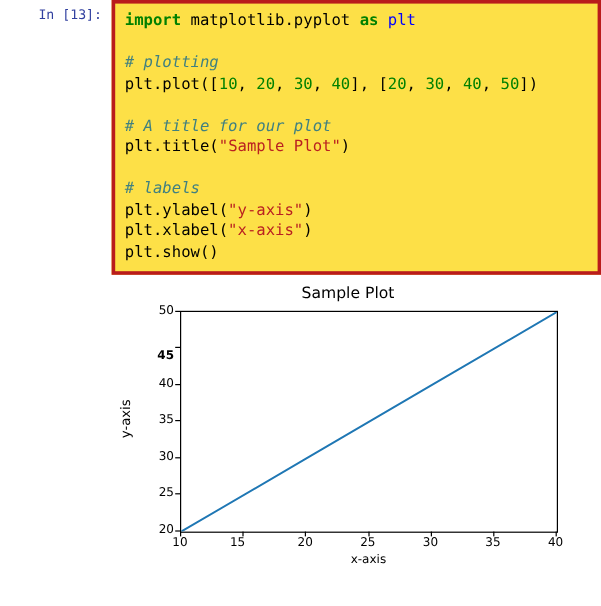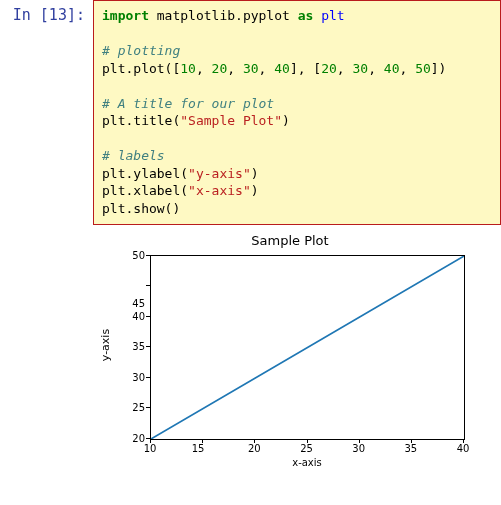--- a/index.html
+++ b/index.html
@@ -13,27 +13,27 @@
   .cell {
     display: flex;
     align-items: flex-start;
   }
   .prompt {
     width: 85px;
     text-align: right;
     padding: 6px 8px 0 0;
     color: #303F9F;
     font-family: monospace;
-    font-size: 15px;
+    font-size: 11px;
     flex-shrink: 0;
   }
   .code-area {
     flex: 1;
-    background: #fef9c3;
-    border: 1px solid #b91c1c;
+    background: #fde047;
+    border: 3px solid #b91c1c;
     padding: 6px 8px;
     white-space: pre;
     font-family: "DejaVu Sans Mono", Menlo, Consolas, monospace;
     font-size: 13px;
     line-height: 1.35;
     overflow: hidden;
   }
   .kw-green { color: #008000; font-weight: bold; }
   .kw-blue  { color: #0000FF; }
   .comment  { color: #408080; font-style: italic; }
@@ -155,21 +155,21 @@
           <div class="ytick" style="top: 188px;">20</div>
           <div class="ytick-mark" style="top: 188px;"></div>
           <div class="ytick" style="top: 157.5px;">25</div>
           <div class="ytick-mark" style="top: 157.5px;"></div>
           <div class="ytick" style="top: 127px;">30</div>
           <div class="ytick-mark" style="top: 127px;"></div>
           <div class="ytick" style="top: 96.5px;">35</div>
           <div class="ytick-mark" style="top: 96.5px;"></div>
           <div class="ytick" style="top: 66px;">40</div>
           <div class="ytick-mark" style="top: 66px;"></div>
-          <div class="ytick" style="top: 53px;">45</div>
+          <div class="ytick" style="top: 43px; font-weight: bold;">45</div>
           <div class="ytick-mark" style="top: 35.5px;"></div>
           <div class="ytick" style="top: 5px;">50</div>
           <div class="ytick-mark" style="top: 5px;"></div>
           <div class="xtick" style="left: 55px;">10</div>
           <div class="xtick-mark" style="left: 55px;"></div>
           <div class="xtick" style="left: 103px;">15</div>
           <div class="xtick-mark" style="left: 107.167px;"></div>
           <div class="xtick" style="left: 159.333px;">20</div>
           <div class="xtick-mark" style="left: 159.333px;"></div>
           <div class="xtick" style="left: 211.5px;">25</div>

